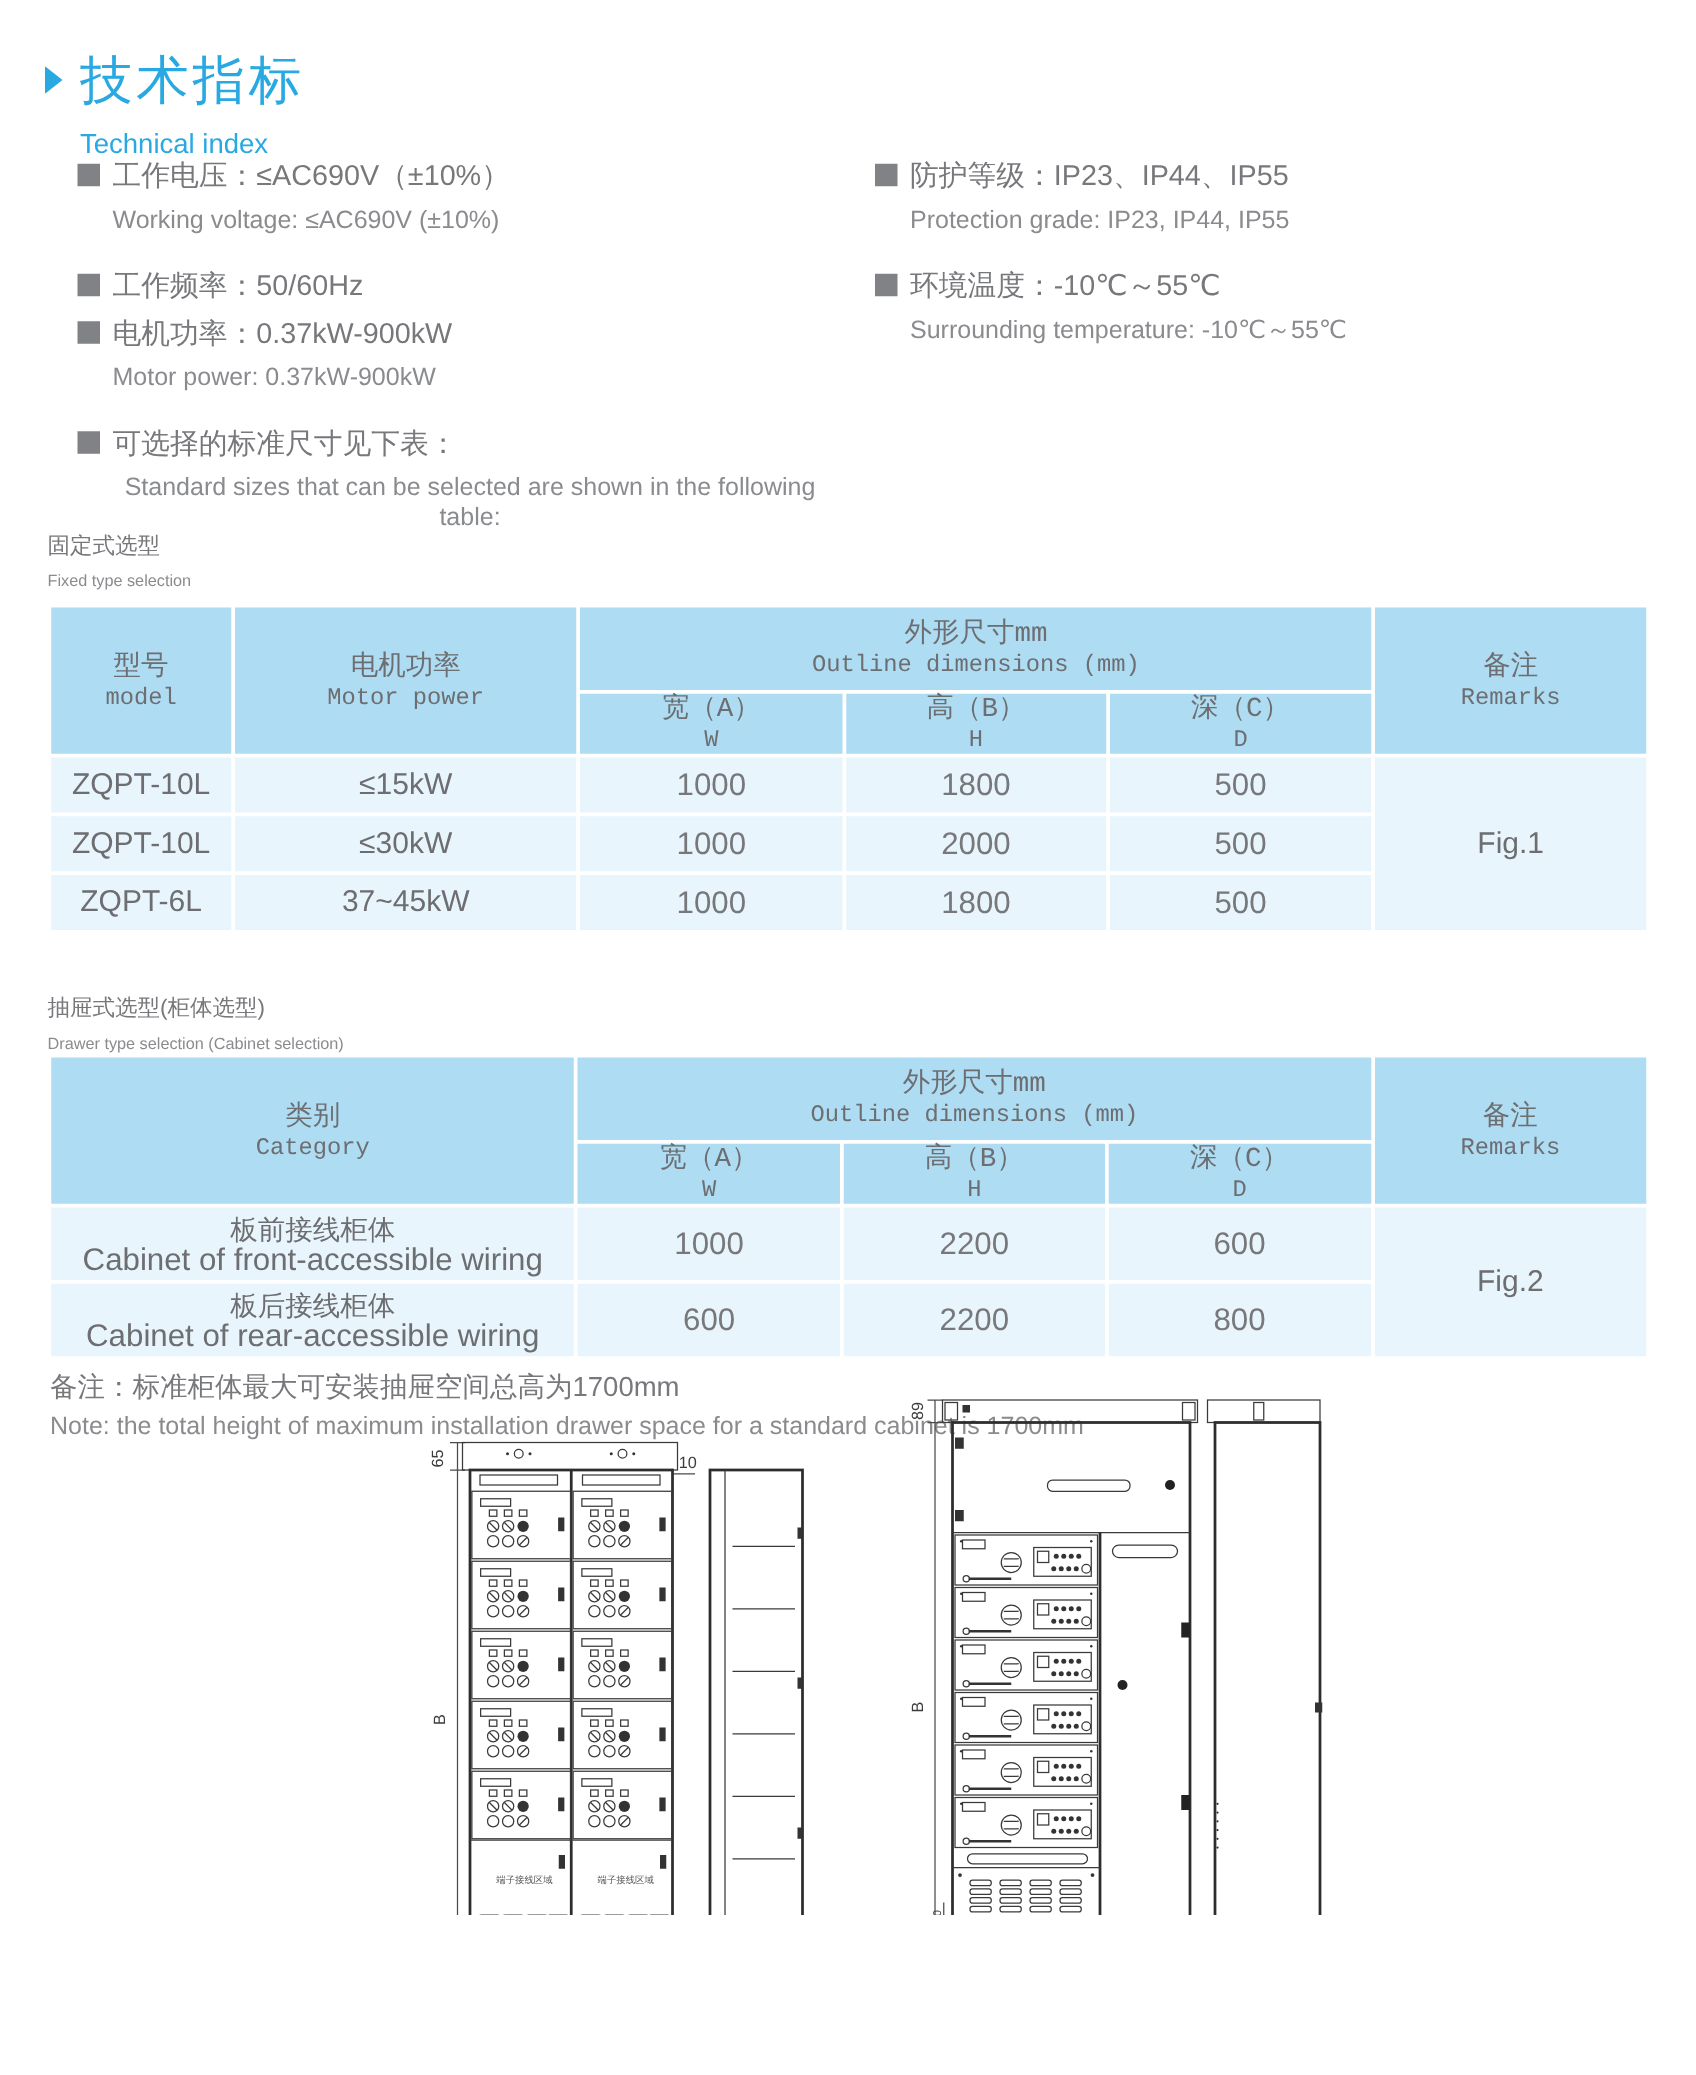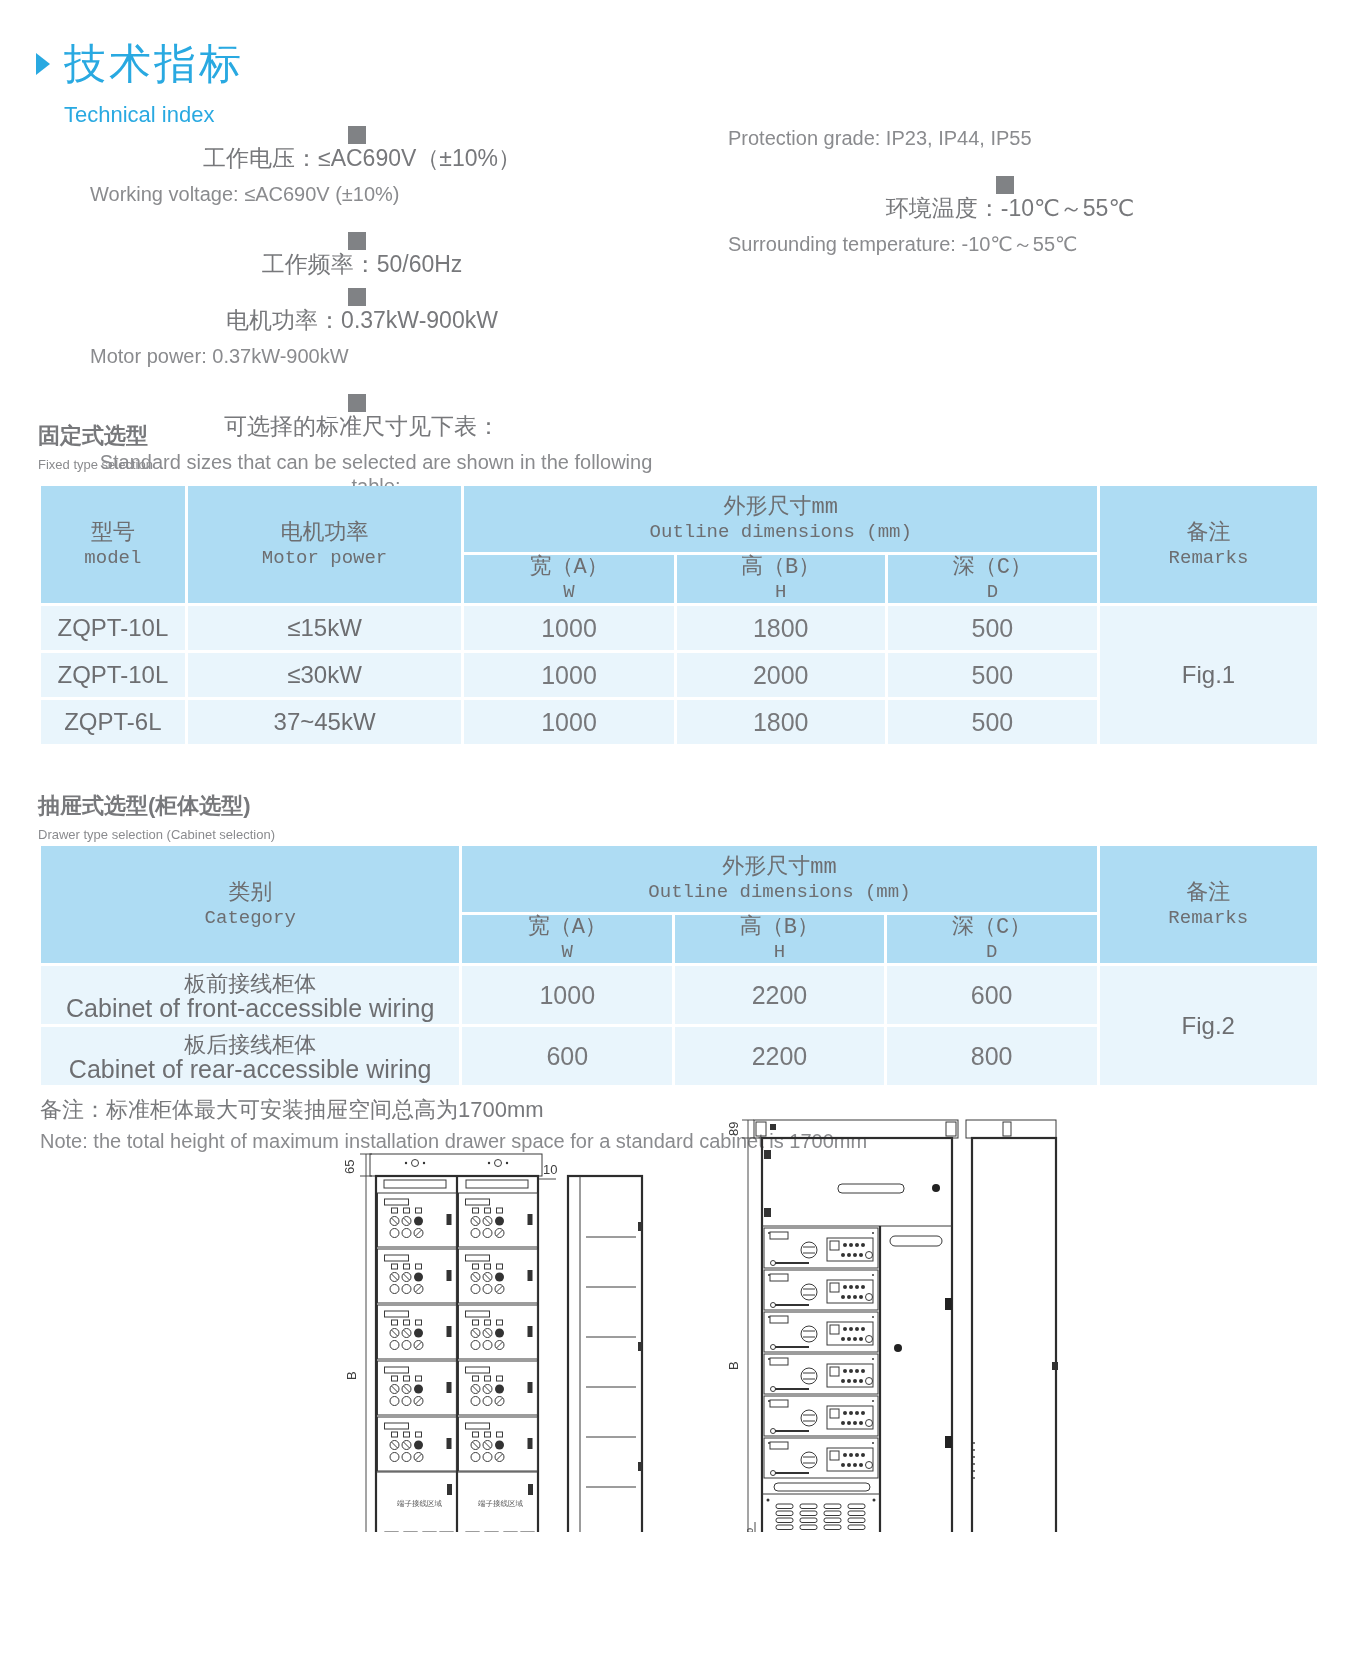--- a/index.html
+++ b/index.html
@@ -10,28 +10,28 @@
   .hdr{position:absolute;left:36px;top:36px;}
   .hdr-row{display:flex;align-items:center;}
   .tri{width:14px;height:22px;background:#29a9e1;clip-path:polygon(0 0,100% 50%,0 100%);margin-right:14px;}
   .title-cn{font-size:42px;color:#29a9e1;letter-spacing:3px;font-weight:400;}
   .title-en{font-size:22px;color:#29a9e1;margin:10px 0 0 28px;}
 
   
   .specs{position:absolute;top:126px;}
   .specs.left{left:62px;width:600px;}
   .specs.right{left:700px;width:620px;}
-  .spec-cn{font-size:23px;line-height:28px;color:#77787b;display:flex;align-items:center;margin-bottom:10px;flex-direction:column;}
+  .spec-cn{font-size:23px;line-height:28px;color:#77787b;display:flex;align-items:center;margin-bottom:10px;}
   .sq{display:inline-block;width:18px;height:18px;background:#808285;margin-right:10px;flex:0 0 auto;}
   .spec-en{font-size:20px;line-height:24px;color:#8a8b8e;margin:0 0 26px 28px;}
   .gap-top{margin-top:12px;text-align:center;}
 
   
   .seclab{position:absolute;left:38px;}
-  .seclab .cn{font-size:22px;color:#77787b;line-height:26px;font-weight:bold;}
+  .seclab .cn{font-size:18px;color:#77787b;line-height:26px;}
   .seclab .en{font-size:13px;color:#8a8b8e;line-height:24px;margin-top:4px;}
   .seclab.fixed{top:423px;}
   .seclab.drawer{top:793px;}
 
   
   table.spec{position:absolute;left:38px;width:1282px;border-collapse:separate;border-spacing:3px;table-layout:fixed;}
   table.t1{top:483px;}
   table.t2{top:843px;}
   th,td{padding:0;text-align:center;vertical-align:middle;font-weight:normal;color:#6d6e71;}
   th{background:#aedcf3;font-family:Liberation Mono, monospace;}
@@ -105,20 +105,24 @@
       <div class="spec-cn">
           <span class="sq"></span>
           <span>可选择的标准尺寸见下表：</span>
         </div>
       <div class="spec-en">Standard sizes that can be selected are shown in the following table:</div>
     </div>
   </div>
 
   <div class="specs right">
     <div>
+      <div class="spec-cn">
+          <span class="sq"></span>
+          <span>防护等级：IP23、IP44、IP55</span>
+        </div>
       <div class="spec-en">Protection grade: IP23, IP44, IP55</div>
     </div>
     <div>
       <div class="spec-cn">
           <span class="sq"></span>
           <span>环境温度：-10℃～55℃</span>
         </div>
       <div class="spec-en">Surrounding temperature: -10℃～55℃</div>
     </div>
   </div>

